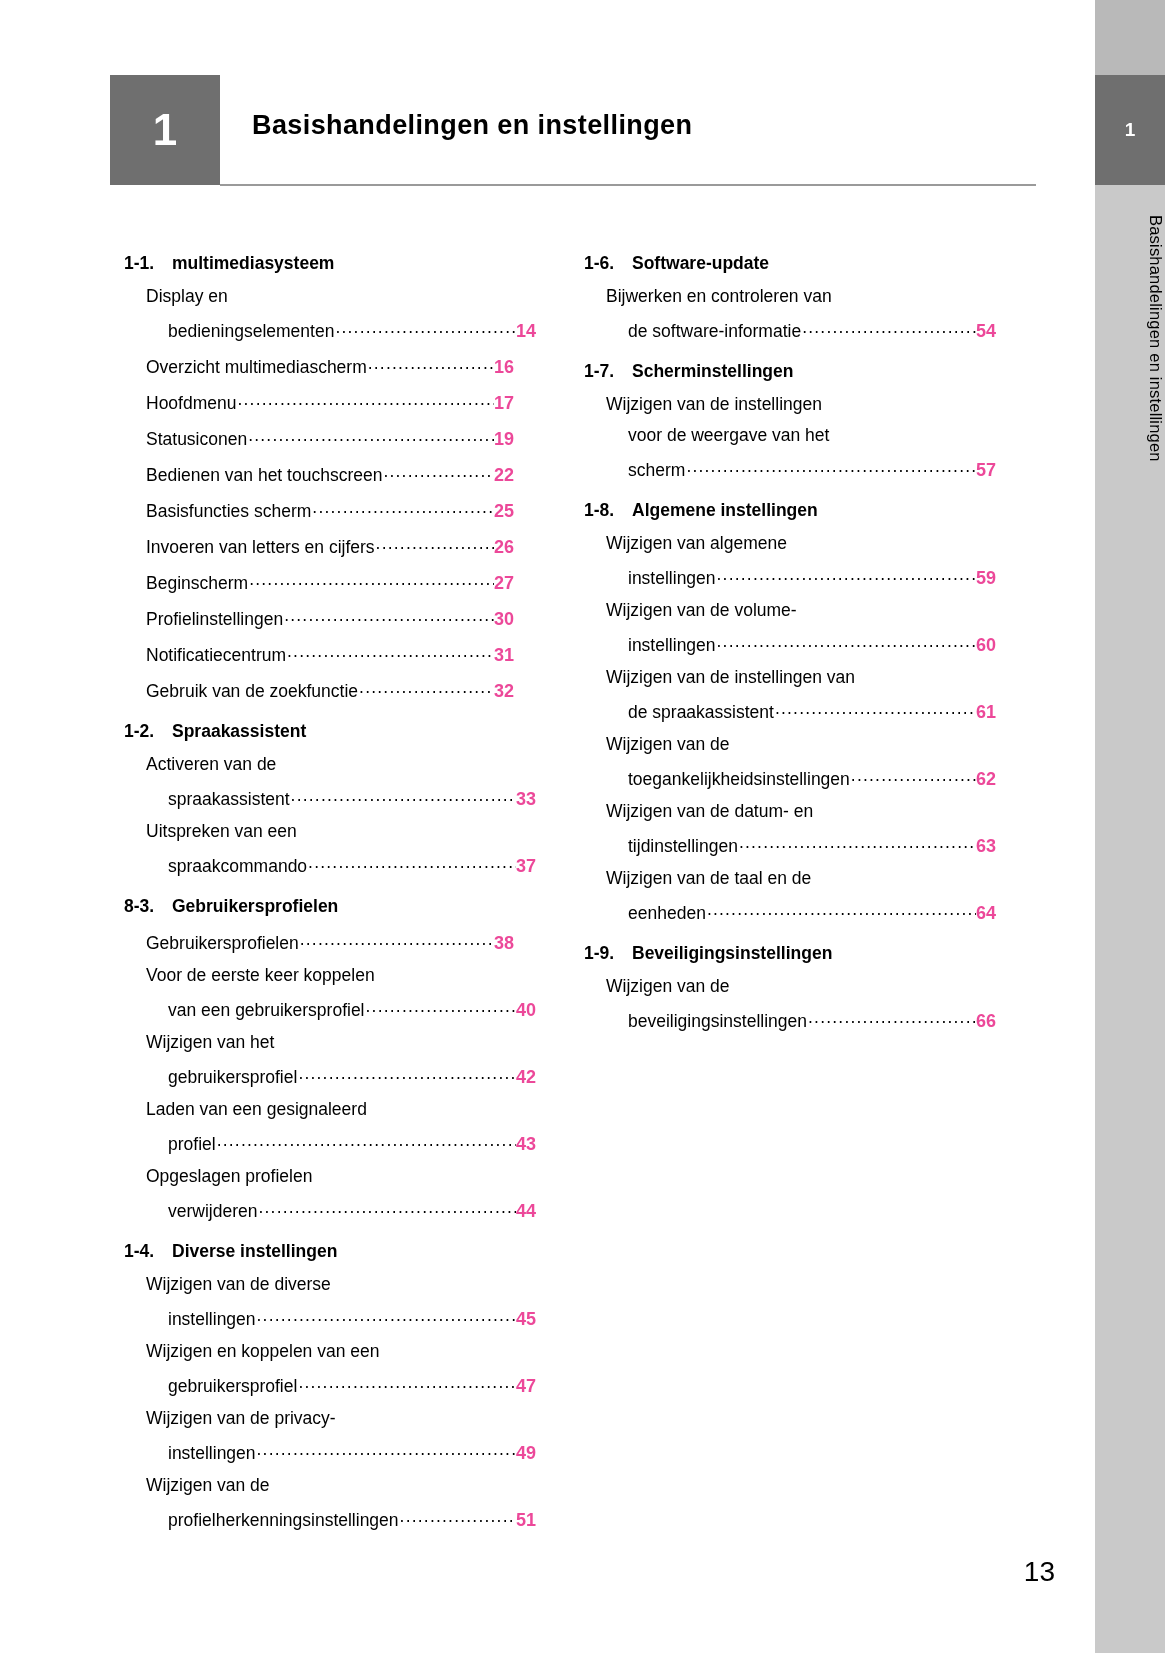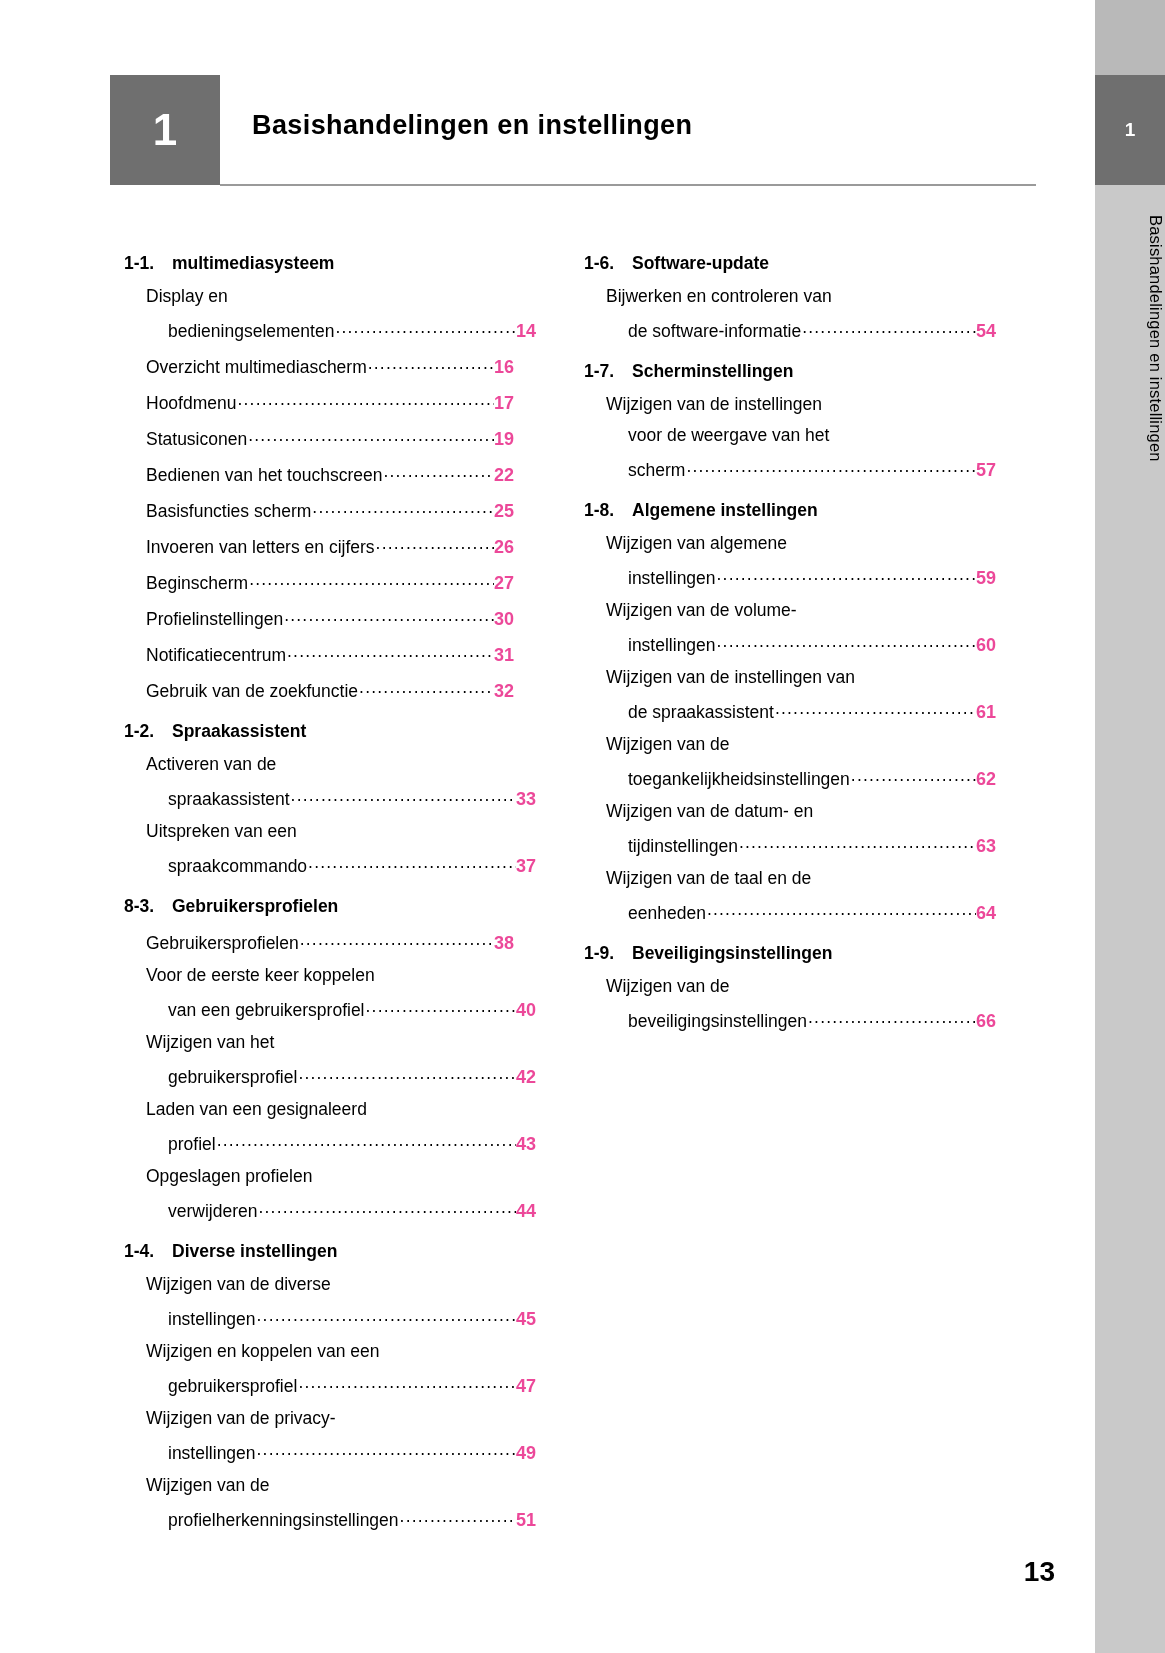--- a/index.html
+++ b/index.html
@@ -180,21 +180,21 @@
   .entry .hang {
     margin-left: -22px;
   }
 
   
   .folio {
     position: absolute;
     right: 110px;
     bottom: 65px;
     font-size: 28px;
-    font-weight: bold;
+    font-weight: normal;
     color: #000000;
   }
 </style>
 </head>
 <body>
 
 <div class="edge-strip">
   <div class="edge-top-band"></div>
   <div class="edge-chapter-box">1</div>
   <div class="edge-label-band">

